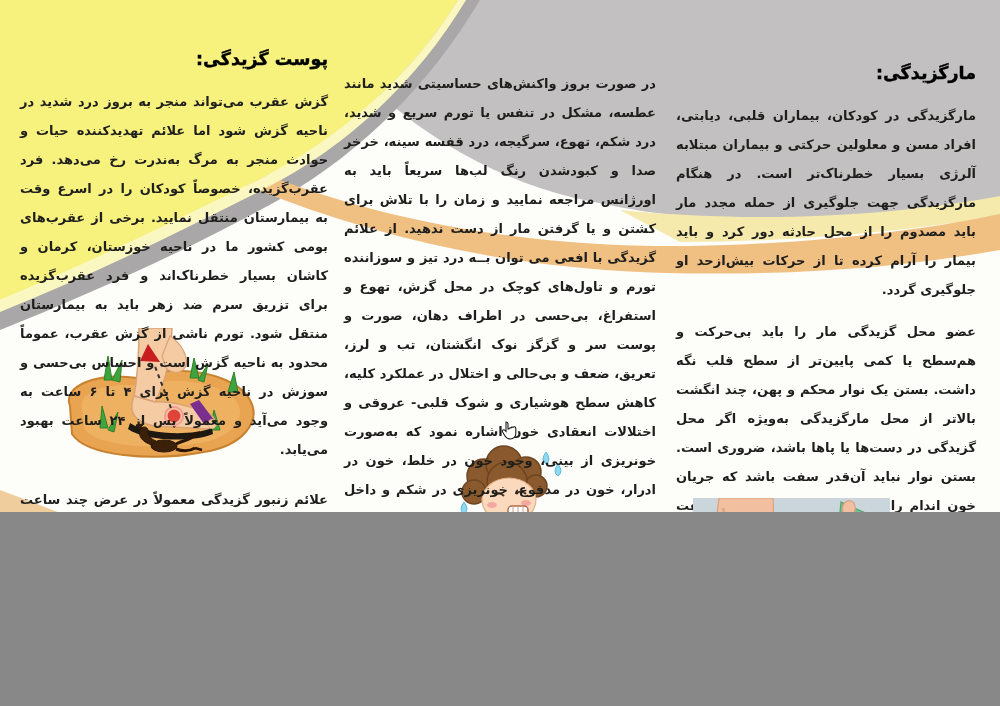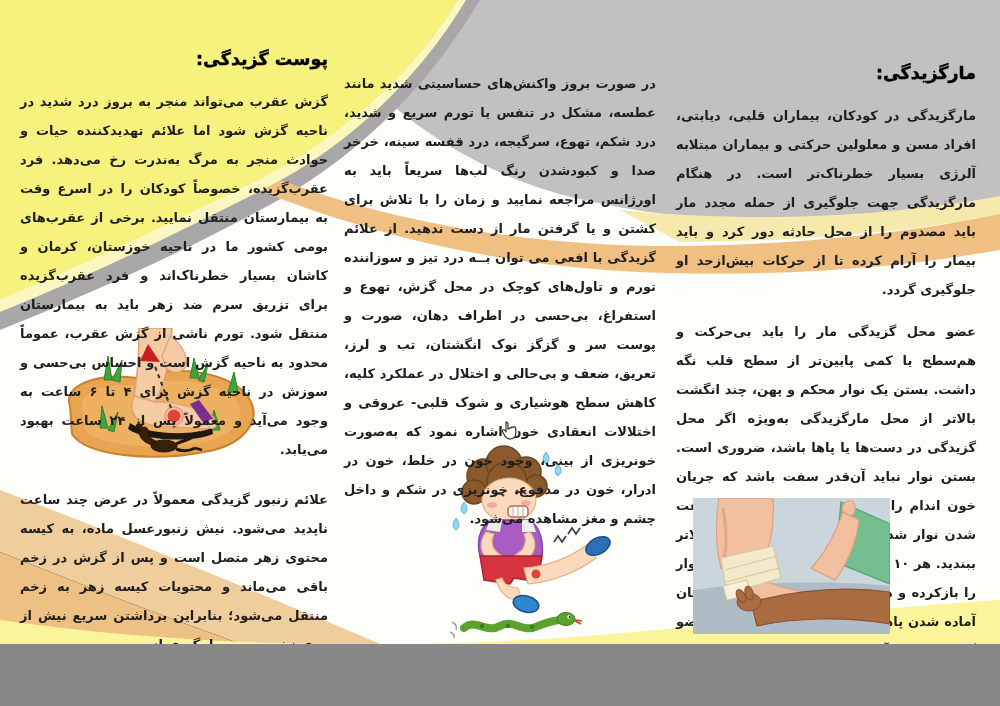--- a/index.html
+++ b/index.html
@@ -1,19 +1,19 @@
 <!DOCTYPE html>
 <html lang="fa" dir="rtl"><head>
 <meta charset="utf-8">
 <style>
   * { box-sizing: border-box; margin: 0; padding: 0; }
   html,body { background:#888; }
   .page {
     position: relative;
-    width: 1000px; height: 644px;
+    width: 1000px; height: 512px;
     margin: 0 auto;
     background: #FDFDFA;
     overflow: hidden;
     direction: rtl;
     font-family: "DejaVu Sans", sans-serif;
   }
   .bg-svg { position:absolute; inset:0; width:1000px; height:706px; z-index:0; }
   .col {
     position: absolute; z-index: 2;
     color: #1E1E1C;

